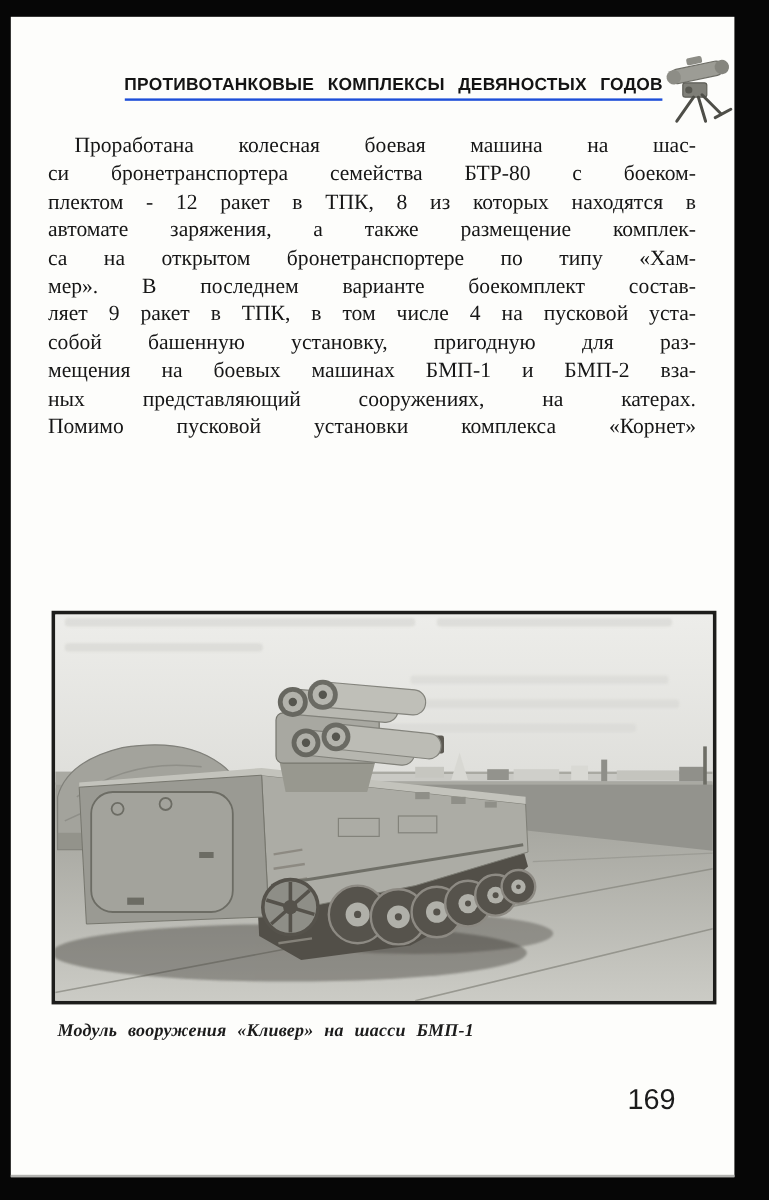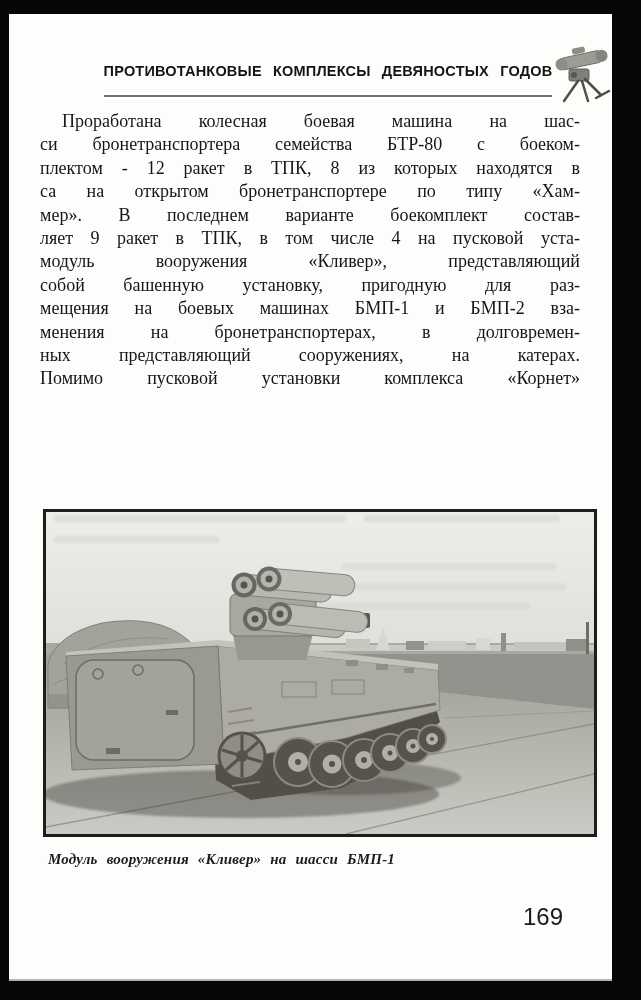--- a/index.html
+++ b/index.html
@@ -15,21 +15,21 @@
   }
   
   .header-title {
     position:absolute; left:86px; top:49px; width:466px;
     font-family:"Liberation Sans", sans-serif;
     font-weight:bold; font-size:14.5px; color:#141414;
     text-align:center; letter-spacing:0.2px; word-spacing:7px;
     white-space:nowrap;
   }
   .header-title span {
-    display:inline-block; border-bottom:2px solid #737373; padding-bottom:16px;
+    display:inline-block; border-bottom:2px solid #1d4ed8; padding-bottom:3px;
   }
   .header-icon { position:absolute; left:545px; top:29px; width:58px; height:64px; }
 
   
   .body-text { position:absolute; left:31px; top:96px; width:540px; }
   .line {
     display:block; font-size:18px; line-height:23.4px; color:#161616;
     text-align:justify; text-align-last:justify;
   }
   .line.first { text-indent:22px; }
@@ -77,27 +77,26 @@
         <line x1="28" y1="38" x2="34" y2="58"></line>
         <line x1="31" y1="36" x2="47" y2="52"></line>
         <line x1="42" y1="55" x2="55" y2="48"></line>
       </g>
     </svg>
 
     <div class="body-text">
       <span class="line first">Проработана колесная боевая машина на шас-</span>
       <span class="line">си бронетранспортера семейства БТР-80 с боеком-</span>
       <span class="line">плектом - 12 ракет в ТПК, 8 из которых находятся в</span>
+      <span class="line">автомате заряжения, а также размещение комплек-</span>
       <span class="line">са на открытом бронетранспортере по типу «Хам-</span>
       <span class="line">мер». В последнем варианте боекомплект состав-</span>
       <span class="line">ляет 9 ракет в ТПК, в том числе 4 на пусковой уста-</span>
-      <span class="line">модуль вооружения «Кливер», представляющий</span>
       <span class="line">собой башенную установку, пригодную для раз-</span>
       <span class="line">мещения на боевых машинах БМП-1 и БМП-2 вза-</span>
-      <span class="line">менения на бронетранспортерах, в долговремен-</span>
       <span class="line">ных представляющий сооружениях, на катерах.</span>
       <span class="line">Помимо пусковой установки комплекса «Корнет»</span>
     </div>
 
     <div class="figure">
       <div class="photo-frame">
         <svg width="548" height="322" viewBox="0 0 548 322">
           <defs>
             <linearGradient id="sky" x1="0" y1="0" x2="0" y2="1">
               <stop offset="0" stop-color="#ededea"></stop>

